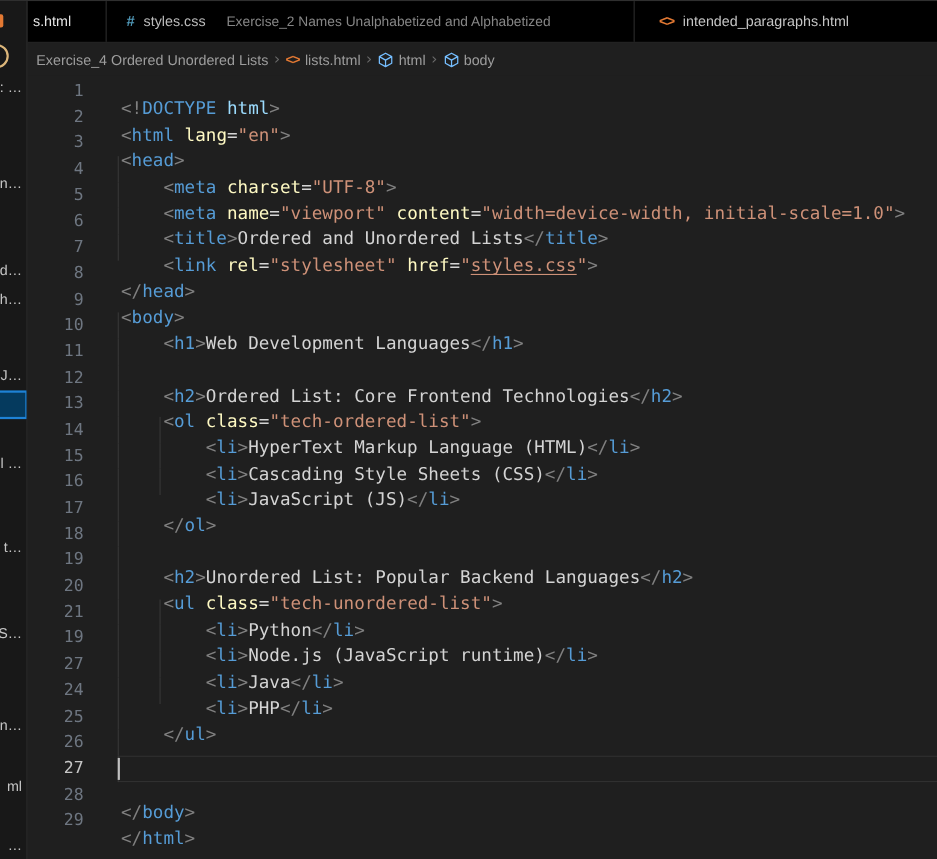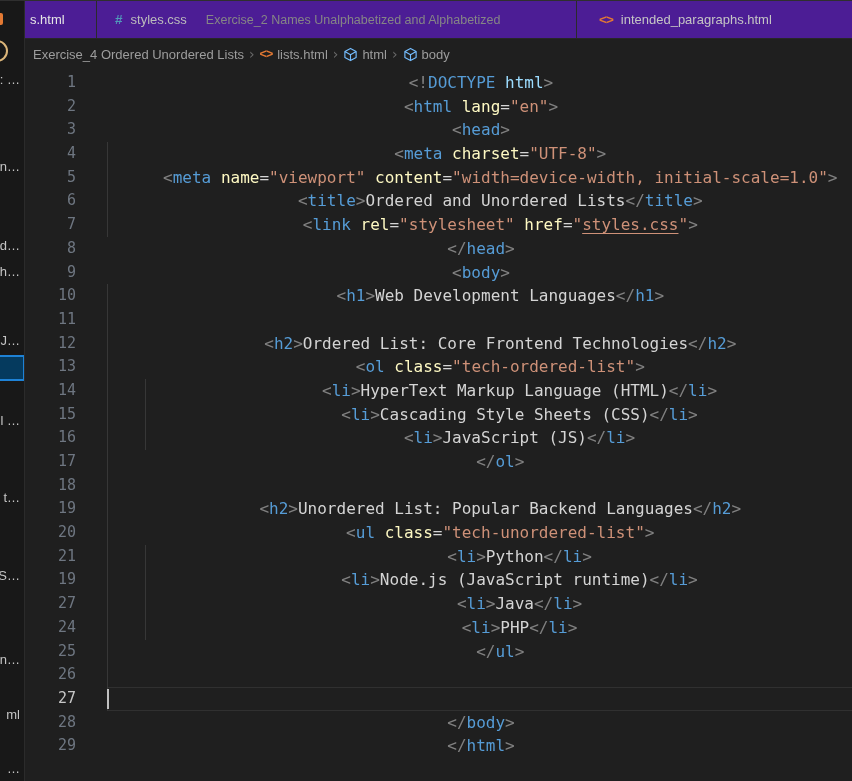--- a/index.html
+++ b/index.html
@@ -31,21 +31,21 @@
   .sb-selection {
     position:absolute; left:-2px; top:354px; width:27px; height:26px;
     background:#053a5e; border:2px solid #1e82d6;
   }
 
   
   .main { position:absolute; left:25px; top:0; right:0; bottom:0; }
 
   
   .tabbar {
-    display:flex; height:38px; background:#4c1d95;
+    display:flex; height:38px; background:#000000;
     border-bottom:1px solid #272727; align-items:stretch;
   }
   .tab {
     display:flex; align-items:center; border-right:1px solid #2b2b2b;
     font-size:13px; overflow:hidden; white-space:nowrap; cursor:pointer;
   }
   .tab1 { width:72px; padding-left:5px; color:#e5e5e5; }
   .tab2 { width:480px; padding-left:18px; color:#bcbcbc; }
   .tab3 { flex:1; padding-left:22px; color:#c5c5c5; border-right:none; }
   .tab .ficon { margin-right:8px; font-weight:700; font-size:13.5px; }
@@ -66,23 +66,23 @@
   
   .editor { position:relative; padding-top:2px; }
   .line { position:relative; height:23.7px; }
   .ln {
     position:absolute; left:0; width:51px; text-align:right;
     font-family:"DejaVu Sans Mono","Liberation Mono",monospace;
     font-size:15px; line-height:23.7px; color:#6e7681;
   }
   .line.active .ln { color:#c6c6c6; }
   .code {
-    position:absolute; left:85px; top:0; right:0; white-space:pre;
+    position:absolute; left:85px; top:16px; right:0; white-space:pre;
     font-family:"DejaVu Sans Mono","Liberation Mono",monospace;
-    font-size:16px; line-height:23.7px; color:#d4d4d4;text-align:center;
+    font-size:16px; line-height:23.7px; color:#d4d4d4;
   }
   .guide { position:absolute; top:0; bottom:0; width:1px; background:#373737; }
   .g0 { left:82px; } .g1 { left:120px; }
   .hl {
     position:absolute; left:82px; right:0; top:0; bottom:0;
     border-top:1px solid #303030; border-bottom:1px solid #303030;
   }
   .cursor { position:absolute; left:82px; top:2px; bottom:2px; width:2px; background:#c0c0c0; }
 
   

